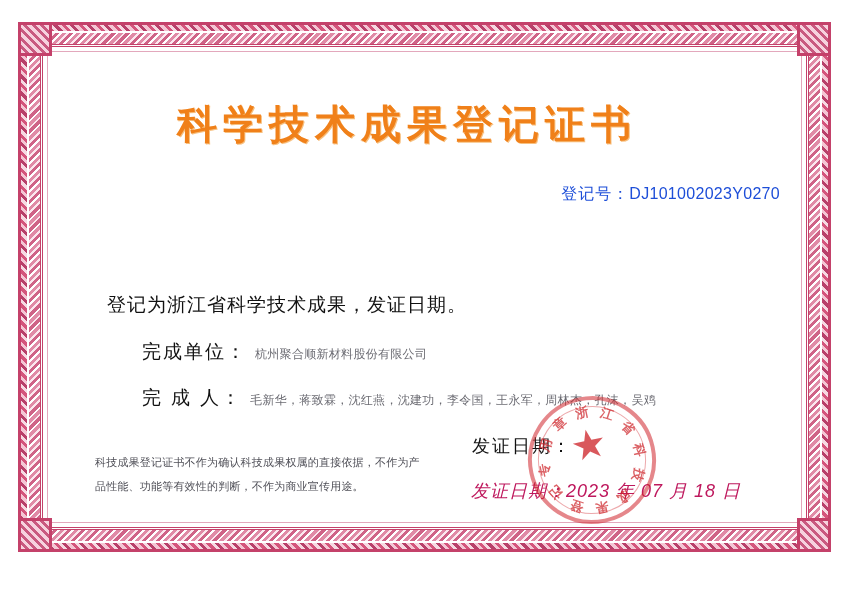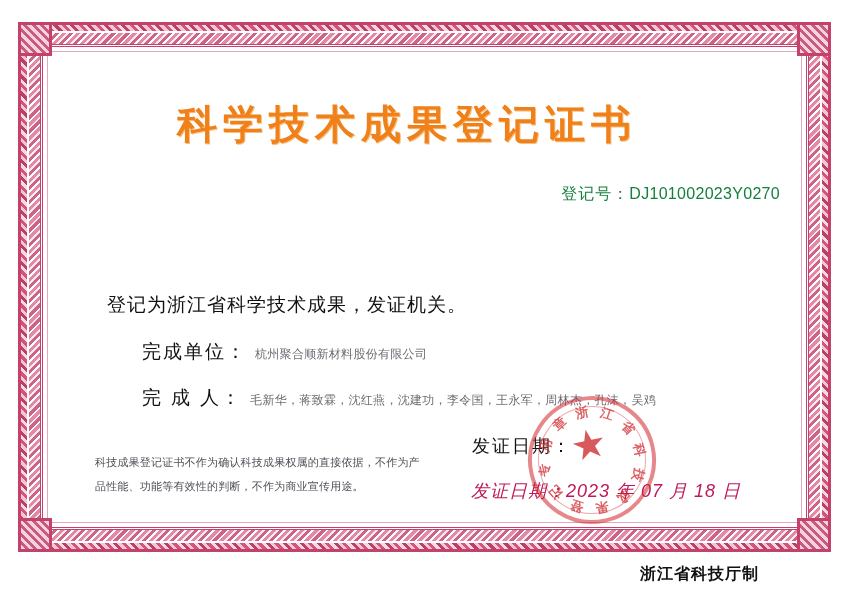--- a/index.html
+++ b/index.html
@@ -112,21 +112,21 @@
     letter-spacing: 6px;
     color: #f08019;
     text-shadow: 1px 1px 0 #f7c080;
   }
 
   .reg-number-row {
     position: absolute;
     top: 133px;
     right: 22px;
     font-size: 16px;
-    color: #15803d;
+    color: #1d4ed8;
     font-family: "DejaVu Sans", "Liberation Sans", sans-serif;
     letter-spacing: 0.5px;
     white-space: nowrap;
   }
   .reg-number-row .reg-label { letter-spacing: 1px; }
   .reg-number-row .reg-value { font-family: "Liberation Sans", sans-serif; letter-spacing: 0.3px; }
 
   .body-line1 {
     position: absolute;
     top: 196px;
@@ -312,21 +312,21 @@
 
   <div class="content">
 
     <div class="cert-title">科学技术成果登记证书</div>
 
     <div class="reg-number-row">
       <span class="reg-label">登记号：</span><span class="reg-value">DJ101002023Y0270</span>
     </div>
 
 
-    <div class="body-line2">登记为浙江省科学技术成果，发证机关。</div>
+    <div class="body-line2">登记为浙江省科学技术成果，发证日期。</div>
 
     <div class="field-row people">
       <span>完 成 人：</span><span class="field-value">毛新华，蒋致霖，沈红燕，沈建功，李令国，王永军，周林杰，孔沫，吴鸡</span>
     </div>
 
     <div class="field-row unit">
       <span>完成单位：</span><span class="field-value">杭州聚合顺新材料股份有限公司</span>
     </div>
 
     <div class="disclaimer">科技成果登记证书不作为确认科技成果权属的直接依据，不作为产品性能、功能等有效性的判断，不作为商业宣传用途。</div>
@@ -355,15 +355,14 @@
         <span style="transform: translate(-41.6px, 24px) rotate(240deg);">记</span>
         <span style="transform: translate(-48px, 0px) rotate(270deg);">专</span>
         <span style="transform: translate(-41.6px, -24px) rotate(300deg);">用</span>
         <span style="transform: translate(-24px, -41.6px) rotate(330deg);">章</span>
       </div>
     <div class="seal-star">
         <span>★</span>
       </div>
   </div>
 
-  <div class="footer-org">浙江省科技厅制</div>
 
 </div>
 
 </body></html>

